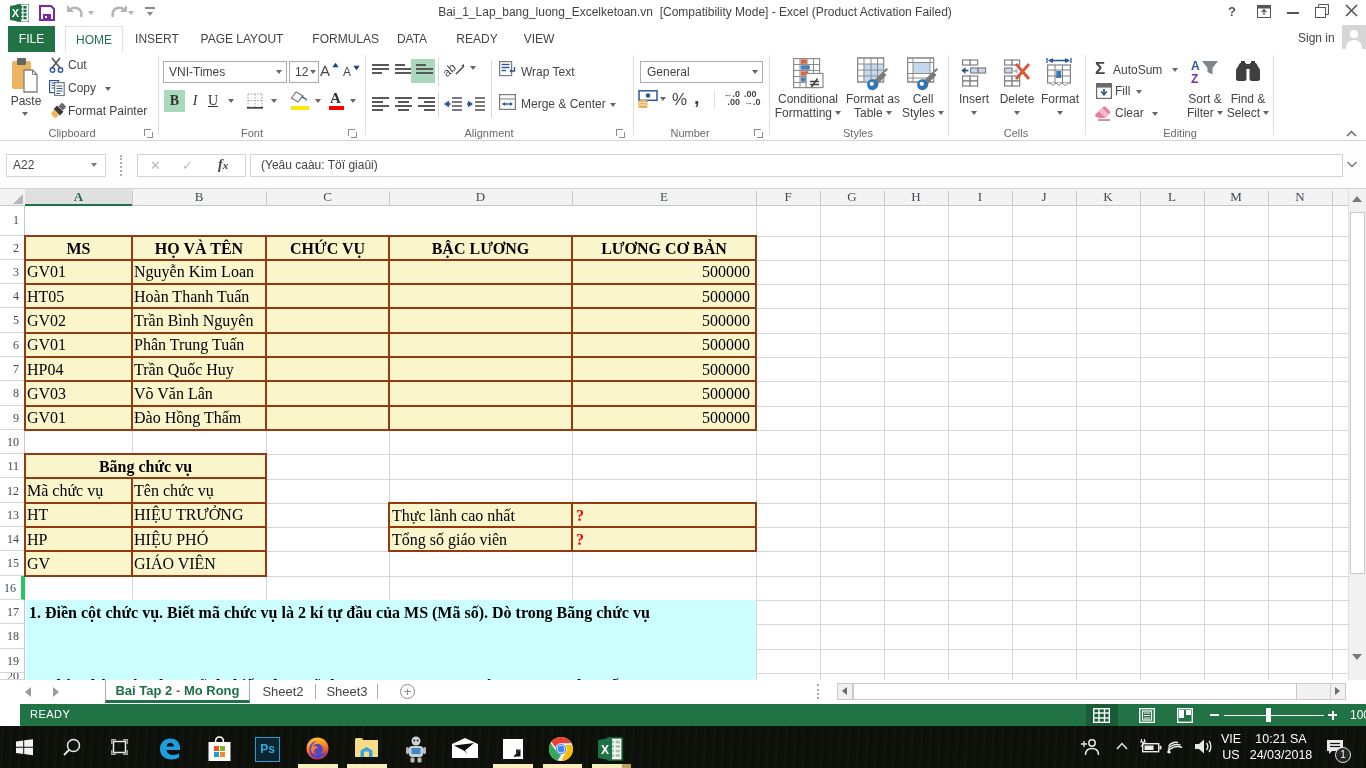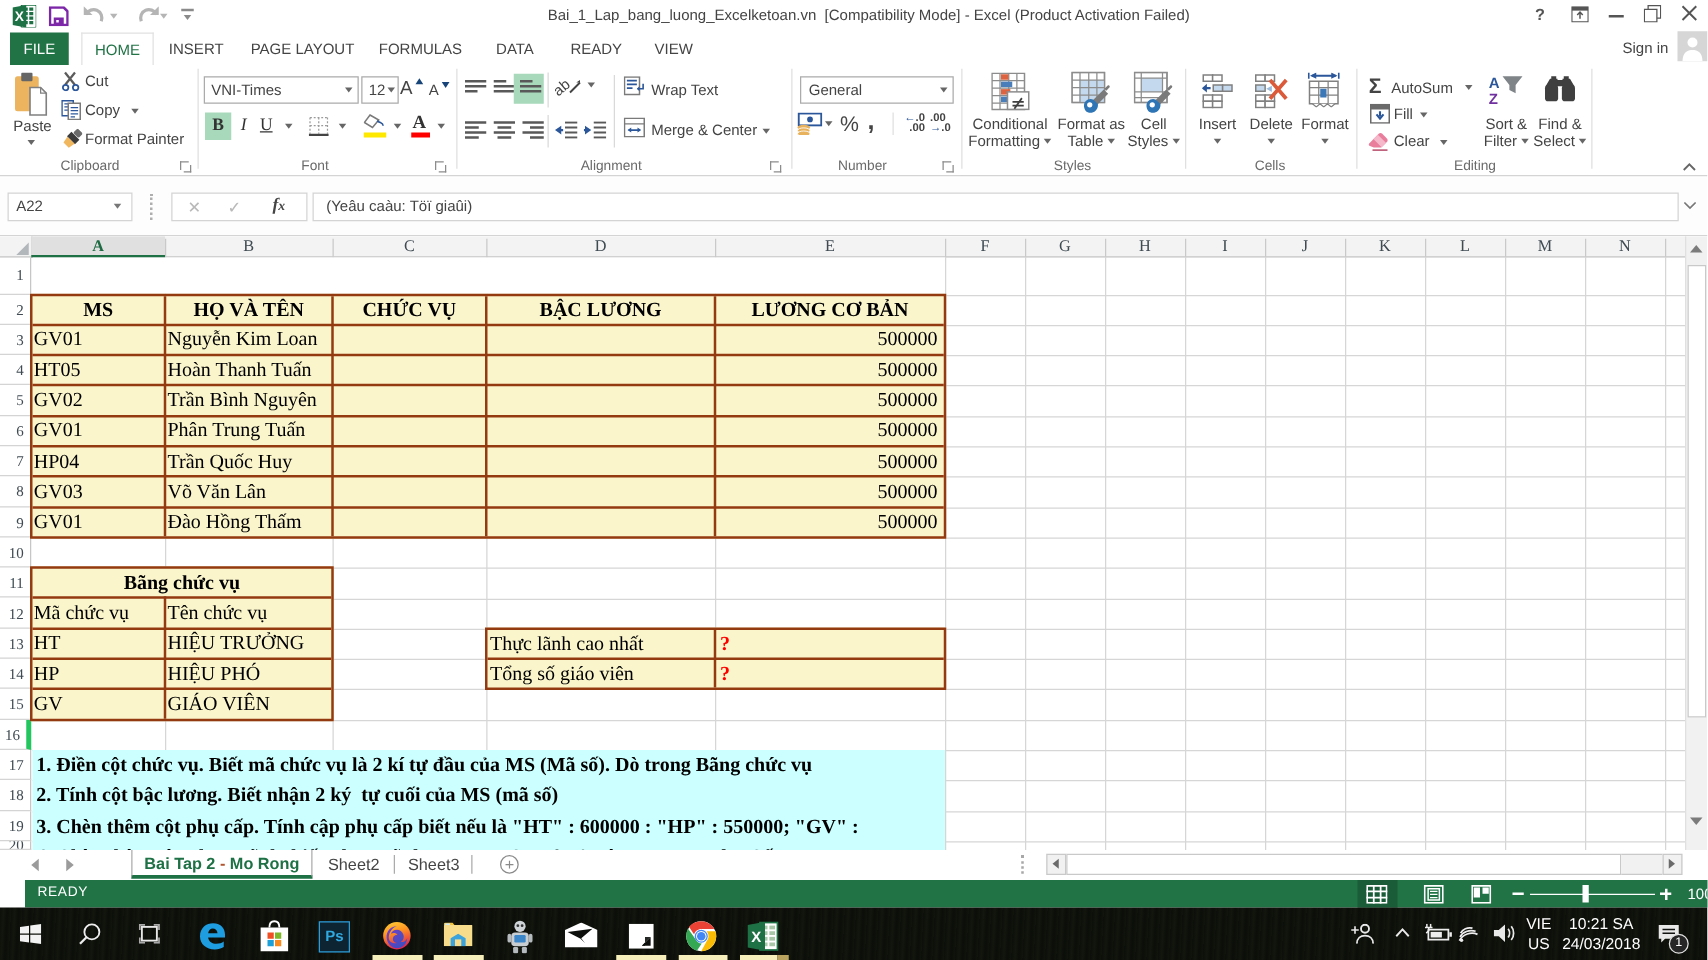--- a/index.html
+++ b/index.html
@@ -70,21 +70,21 @@
   <svg class="abs" style="left:1345px;top:4px;" width="13" height="13" viewBox="0 0 13 13">
     <path d="M1 1 L12 12 M12 1 L1 12" stroke="#555" stroke-width="1.6"></path>
   </svg>
 </div>
 
 <div class="abs" style="left:0;top:26px;width:1366px;height:26px;background:#fff;">
   <div class="abs" style="left:8px;top:0;width:47px;height:26px;background:#217346;color:#fff;font-size:12px;text-align:center;line-height:26px;">FILE</div>
   <div class="abs" style="left:65px;top:0;width:58px;height:26px;background:#fff;border:1px solid #e1e1e1;border-bottom:none;color:#217346;font-size:12px;text-align:center;line-height:26px;">HOME</div>
   <div class="abs" style="left:132px;top:0;width:50px;height:26px;color:#444;font-size:12px;text-align:center;line-height:26px;">INSERT</div>
   <div class="abs" style="left:183px;top:0;width:118px;height:26px;color:#444;font-size:12px;text-align:center;line-height:26px;">PAGE LAYOUT</div>
-  <div class="abs" style="left:303px;top:0;width:76px;height:26px;color:#444;font-size:12px;text-align:left;line-height:26px;">FORMULAS</div>
+  <div class="abs" style="left:303px;top:0;width:76px;height:26px;color:#444;font-size:12px;text-align:right;line-height:26px;">FORMULAS</div>
   <div class="abs" style="left:389px;top:0;width:46px;height:26px;color:#444;font-size:12px;text-align:center;line-height:26px;">DATA</div>
   <div class="abs" style="left:447px;top:0;width:60px;height:26px;color:#444;font-size:12px;text-align:center;line-height:26px;">READY</div>
   <div class="abs" style="left:515px;top:0;width:48px;height:26px;color:#444;font-size:12px;text-align:center;line-height:26px;">VIEW</div>
   <div class="abs" style="left:1298px;top:5px;font-size:12px;color:#444;">Sign in</div>
   <div class="abs" style="left:1342px;top:-1px;width:24px;height:24px;background:#d6d6d6;">
     <svg width="24" height="24" viewBox="0 0 24 24">
         <circle cx="12" cy="9" r="4" fill="#fff"></circle>
         <path d="M4 24 C4 17 8 15 12 15 C16 15 20 17 20 24 Z" fill="#fff"></path>
       </svg>
   </div>
@@ -586,22 +586,20 @@
   <div class="abs" style="left:388px;top:312.8px;width:369px;height:50.6px;border:2px solid #943a10;background:#fbf5cc;">
   <div class="abs" style="left:181px;top:0;width:2px;height:46.6px;background:#943a10;"></div>
   <div class="abs" style="left:0;top:22.3px;width:365px;height:2px;background:#943a10;"></div>
   <div class="abs serif" style="left:2px;top:1px;width:175px;height:21px;font-size:16px;line-height:21px;">Thực lãnh cao nhất</div>
   <div class="abs serif" style="left:186px;top:1px;width:170px;height:21px;font-size:16px;line-height:21px;font-weight:bold;color:#ff0000;">?</div>
   <div class="abs serif" style="left:2px;top:25.3px;width:175px;height:21px;font-size:16px;line-height:21px;">Tổng số giáo viên</div>
   <div class="abs serif" style="left:186px;top:25.3px;width:170px;height:21px;font-size:16px;line-height:21px;font-weight:bold;color:#ff0000;">?</div>
   </div>
   <div class="abs" style="left:26px;top:411px;width:730px;height:80px;background:#ccffff;overflow:hidden;">
   <div class="abs serif" style="left:3px;top:0.0px;width:726px;height:24.3px;font-size:16px;font-weight:bold;line-height:25px;white-space:nowrap;">1. Điền cột chức vụ. Biết mã chức vụ là 2 kí tự đầu của MS (Mã số). Dò trong Bãng chức vụ</div>
-  <div class="abs serif" style="left:3px;top:24.3px;width:726px;height:24.3px;font-size:16px;font-weight:bold;line-height:25px;white-space:nowrap;">2. Tính cột bậc lương. Biết nhận 2 ký&nbsp; tự cuối của MS (mã số)</div>
-  <div class="abs serif" style="left:3px;top:48.6px;width:726px;height:24.3px;font-size:16px;font-weight:bold;line-height:25px;white-space:nowrap;">3. Chèn thêm cột phụ cấp. Tính cập phụ cấp biết nếu là "HT" : 600000 : "HP" : 550000; "GV" :</div>
   <div class="abs serif" style="left:3px;top:72.9px;width:726px;height:24.3px;font-size:16px;font-weight:bold;line-height:25px;white-space:nowrap;">4. Chèn thêm cột Thực Lãnh, biết Thực Lãnh = Lương Cơ Bản * Bậc Lương + Phụ Cấp</div>
   </div>
   <div class="abs" style="left:1348px;top:0;width:18px;height:491px;background:#f1f1f1;border-left:1px solid #e0e0e0;">
   <div class="abs" style="left:3px;top:7px;width:0;height:0;border-left:5px solid transparent;border-right:5px solid transparent;border-bottom:6px solid #7b7b7b;"></div>
   <div class="abs" style="left:1px;top:23px;width:15px;height:362px;background:#fff;border:1px solid #c9c9c9;"></div>
   <div class="abs" style="left:3px;top:465px;width:0;height:0;border-left:5px solid transparent;border-right:5px solid transparent;border-top:6px solid #7b7b7b;"></div>
   </div>
 </div>
 
 <div class="abs" id="tabbar" style="left:0;top:680px;width:1366px;height:24px;background:#fff;">

